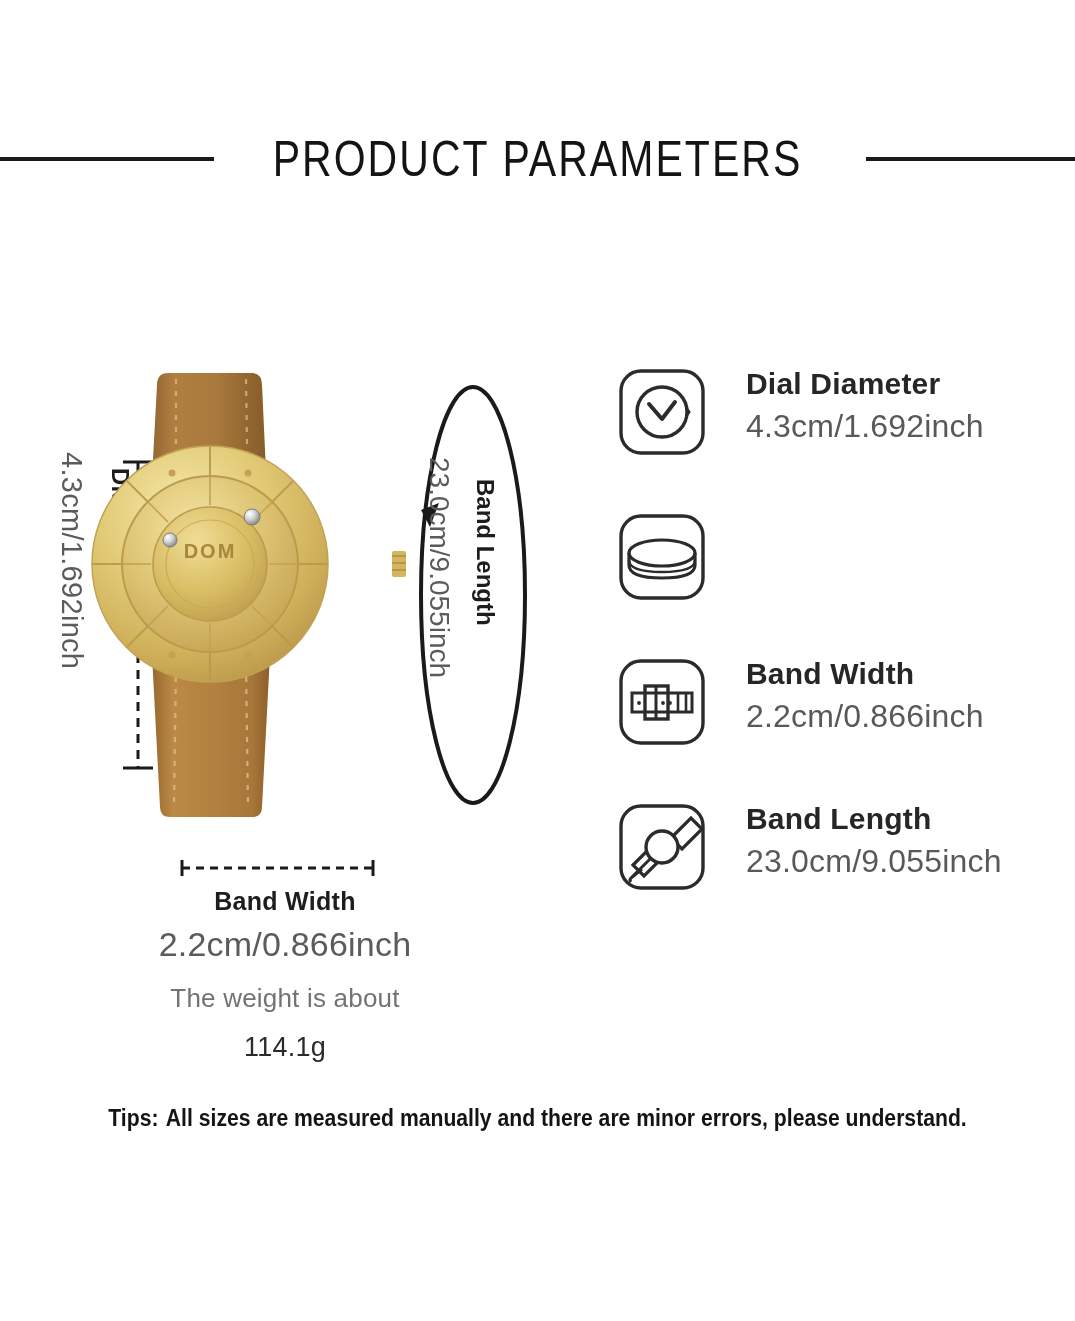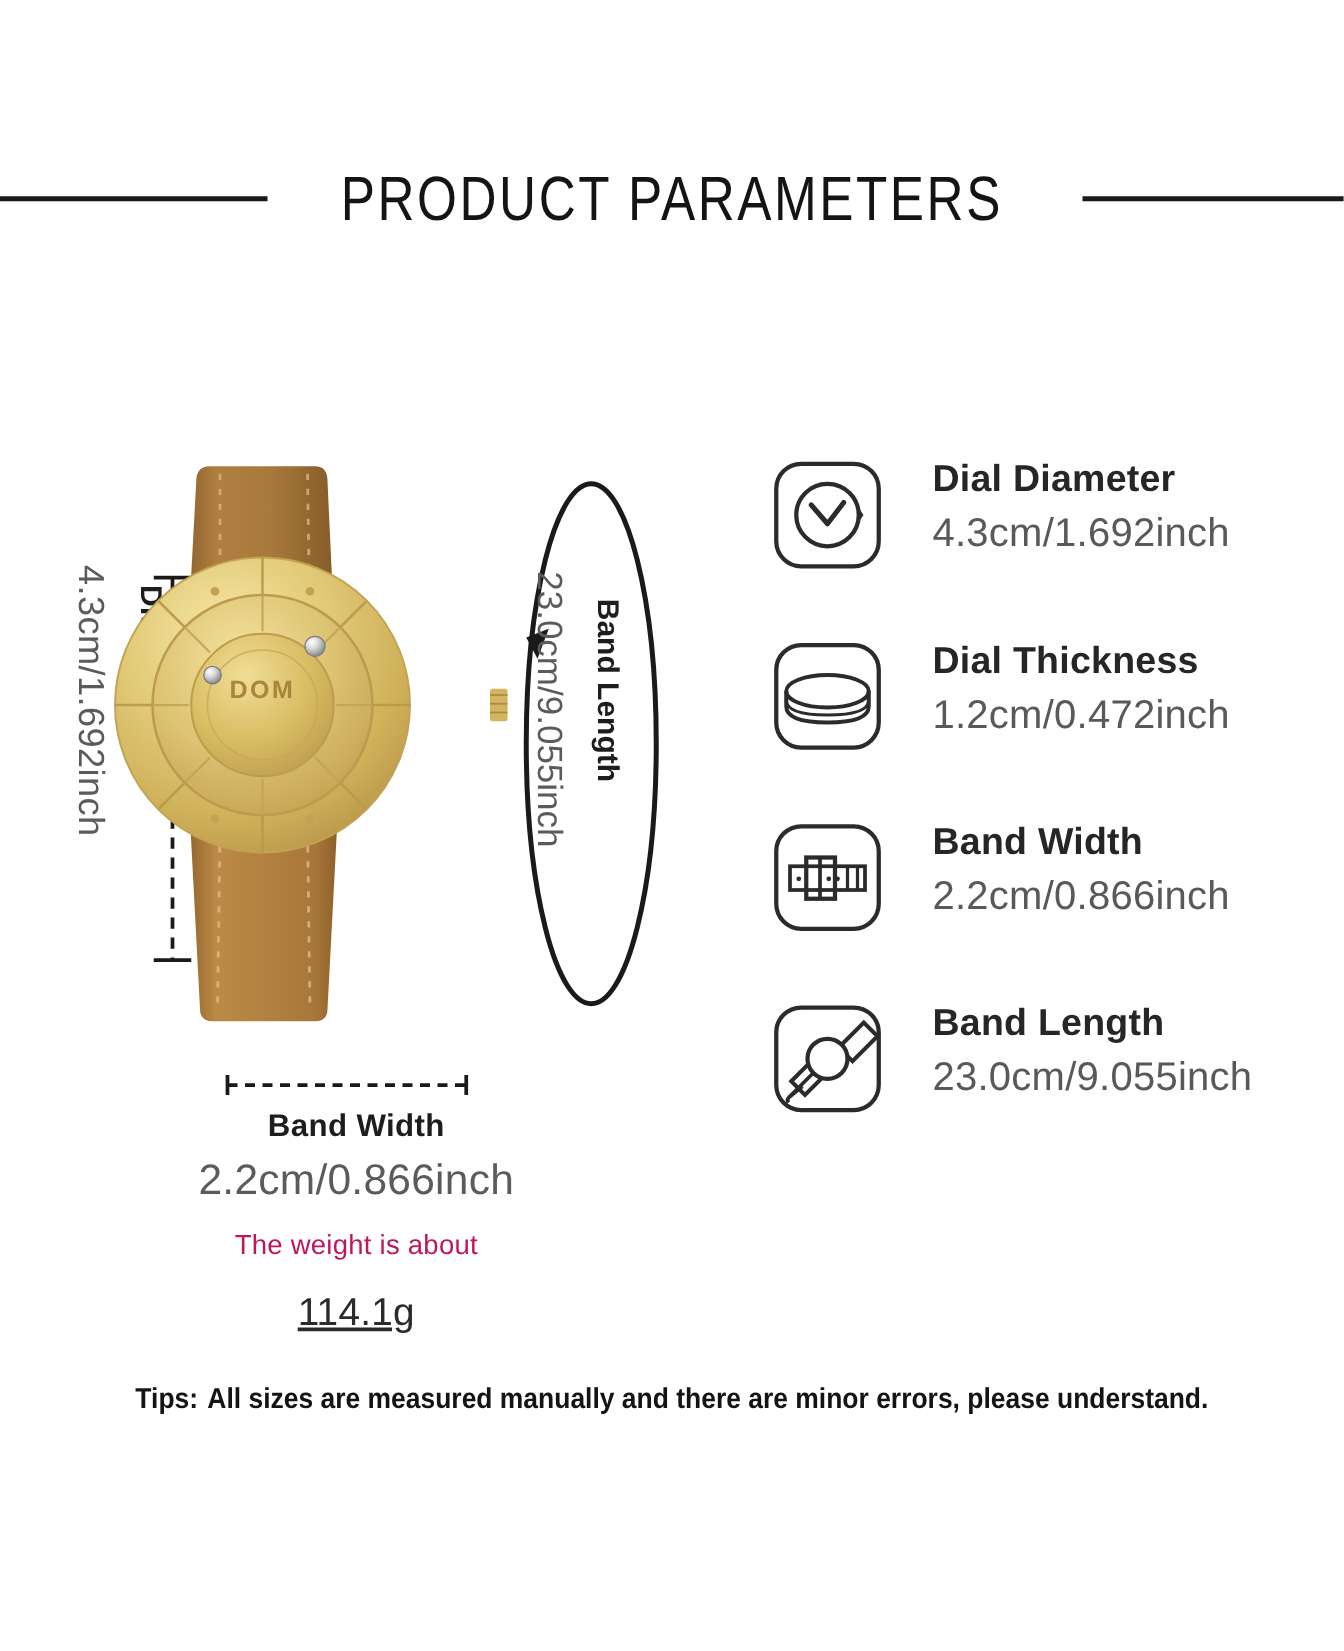--- a/index.html
+++ b/index.html
@@ -170,34 +170,33 @@
     font-size: 34px;
     color: #5b5b5b;
     letter-spacing: 0.2px;
   }
   #weight-line1 {
     position: absolute;
     left: 0;
     top: 128px;
     width: 570px;
     text-align: center;
-    font-size: 22px;
-    color: #be185d;
+    font-size: 26px;
+    color: #737373;
     letter-spacing: 0.2px;
   }
   #weight-line2 {
     position: absolute;
     left: 0;
     top: 177px;
     width: 570px;
     text-align: center;
-    font-size: 31px;
+    font-size: 27px;
     color: #2b2b2b;
     letter-spacing: 0.2px;
-    text-decoration: underline;
   }
 
   
   #tips {
     position: absolute;
     left: 0;
     top: 1105px;
     width: 1075px;
     text-align: center;
     font-size: 23px;
@@ -367,24 +366,20 @@
     </div>
   </div>
 
   <div class="spec-row" style="top:145px;">
     <svg class="spec-icon" viewBox="0 0 88 88">
       <rect x="3" y="3" width="82" height="82" rx="20" ry="20" fill="none" stroke="#2b2b2b" stroke-width="3.4"></rect>
       <ellipse cx="44" cy="40" rx="33" ry="13" fill="none" stroke="#2b2b2b" stroke-width="3.2"></ellipse>
       <path d="M11,40 L11,52 Q11,65 44,65 Q77,65 77,52 L77,40" fill="none" stroke="#2b2b2b" stroke-width="3.2"></path>
       <path d="M11,47 Q11,59 44,59 Q77,59 77,47" fill="none" stroke="#2b2b2b" stroke-width="2.4"></path>
     </svg>
-    <div class="spec-text">
-      <div class="spec-label">Dial Thickness</div>
-      <div class="spec-value">1.2cm/0.472inch</div>
-    </div>
   </div>
 
   <div class="spec-row" style="top:290px;">
     <svg class="spec-icon" viewBox="0 0 88 88">
       <rect x="3" y="3" width="82" height="82" rx="20" ry="20" fill="none" stroke="#2b2b2b" stroke-width="3.4"></rect>
       <rect x="14" y="35" width="60" height="19" fill="none" stroke="#2b2b2b" stroke-width="3"></rect>
       <rect x="27" y="28" width="23" height="33" fill="none" stroke="#2b2b2b" stroke-width="3.4"></rect>
       <line x1="38" y1="28" x2="38" y2="61" stroke="#2b2b2b" stroke-width="3"></line>
       <line x1="60" y1="35" x2="60" y2="54" stroke="#2b2b2b" stroke-width="2.6"></line>
       <line x1="68" y1="35" x2="68" y2="54" stroke="#2b2b2b" stroke-width="2.6"></line>

